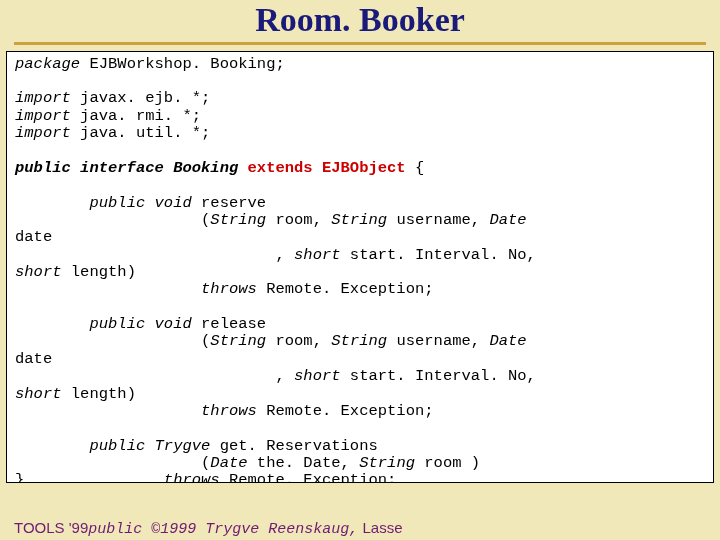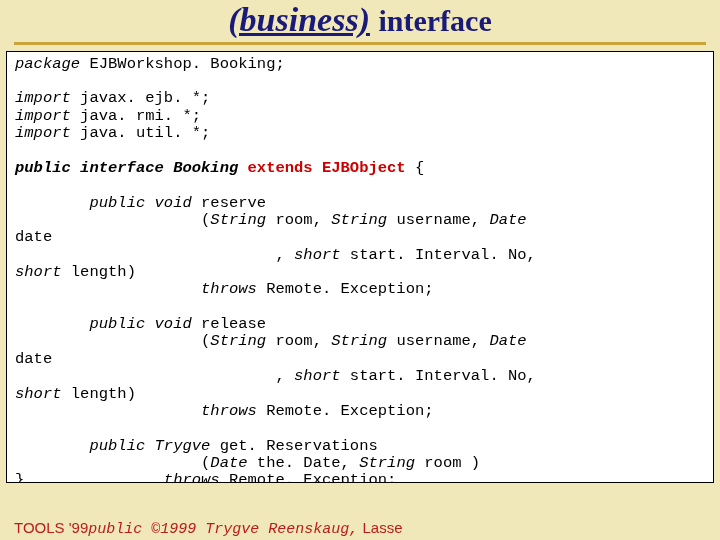--- a/index.html
+++ b/index.html
@@ -55,32 +55,29 @@
   .kw-i { font-style: italic; }
   .kw-bi { font-weight: bold; font-style: italic; }
   .red { color: #cc0000; font-weight: bold; }
   .footer {
     position: absolute;
     bottom: 2px;
     left: 14px;
     right: 20px;
     font-family: Arial, sans-serif;
     font-size: 15px;
-    color: #b91c1c;
+    color: #701a75;
   }
   .footer .mono { font-family: "Courier New", monospace; font-style: italic; font-size: 15px;}
 </style>
 </head>
 <body>
 
 <div class="header">
-  <div class="title-line2">
-    <span class="biz">(business)</span>
-    <span class="iface">interface</span>
-  </div>
+  <div class="title-line1">Room. Booker</div>
 </div>
 <hr class="rule">
 
 <div class="codebox"><span class="kw-i">package</span><span> EJBWorkshop. Booking;</span>
 
 <span class="kw-i">import</span><span> javax. ejb. *;</span>
 <span class="kw-i">import</span><span> java. rmi. *;</span>
 <span class="kw-i">import</span><span> java. util. *;</span>
 
 <span class="kw-bi">public interface Booking </span><span class="red">extends EJBObject</span><span> {</span>

